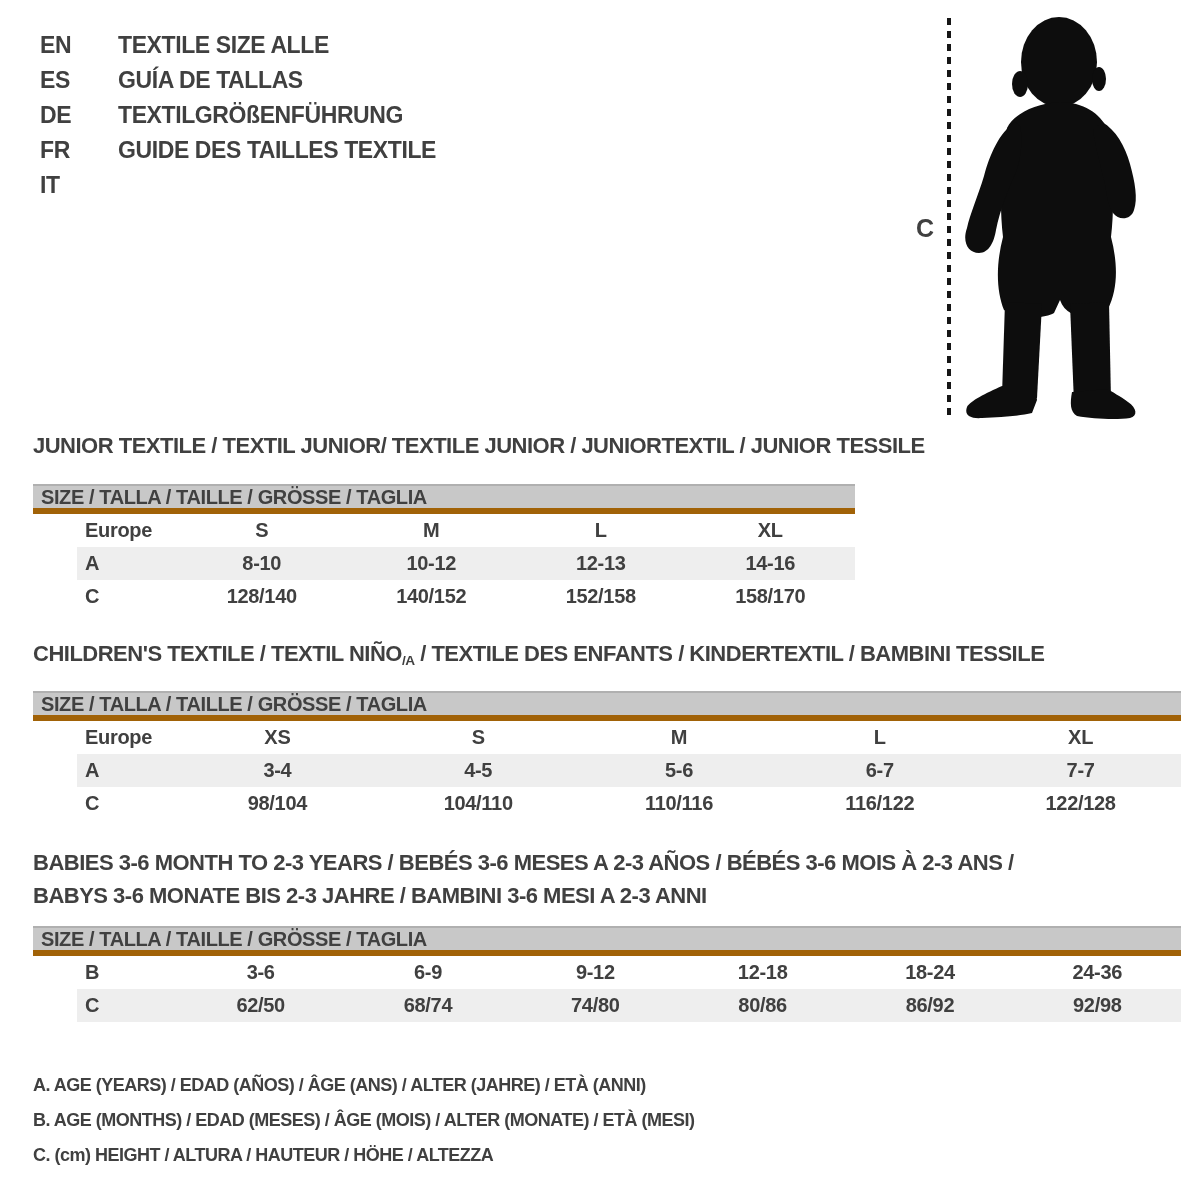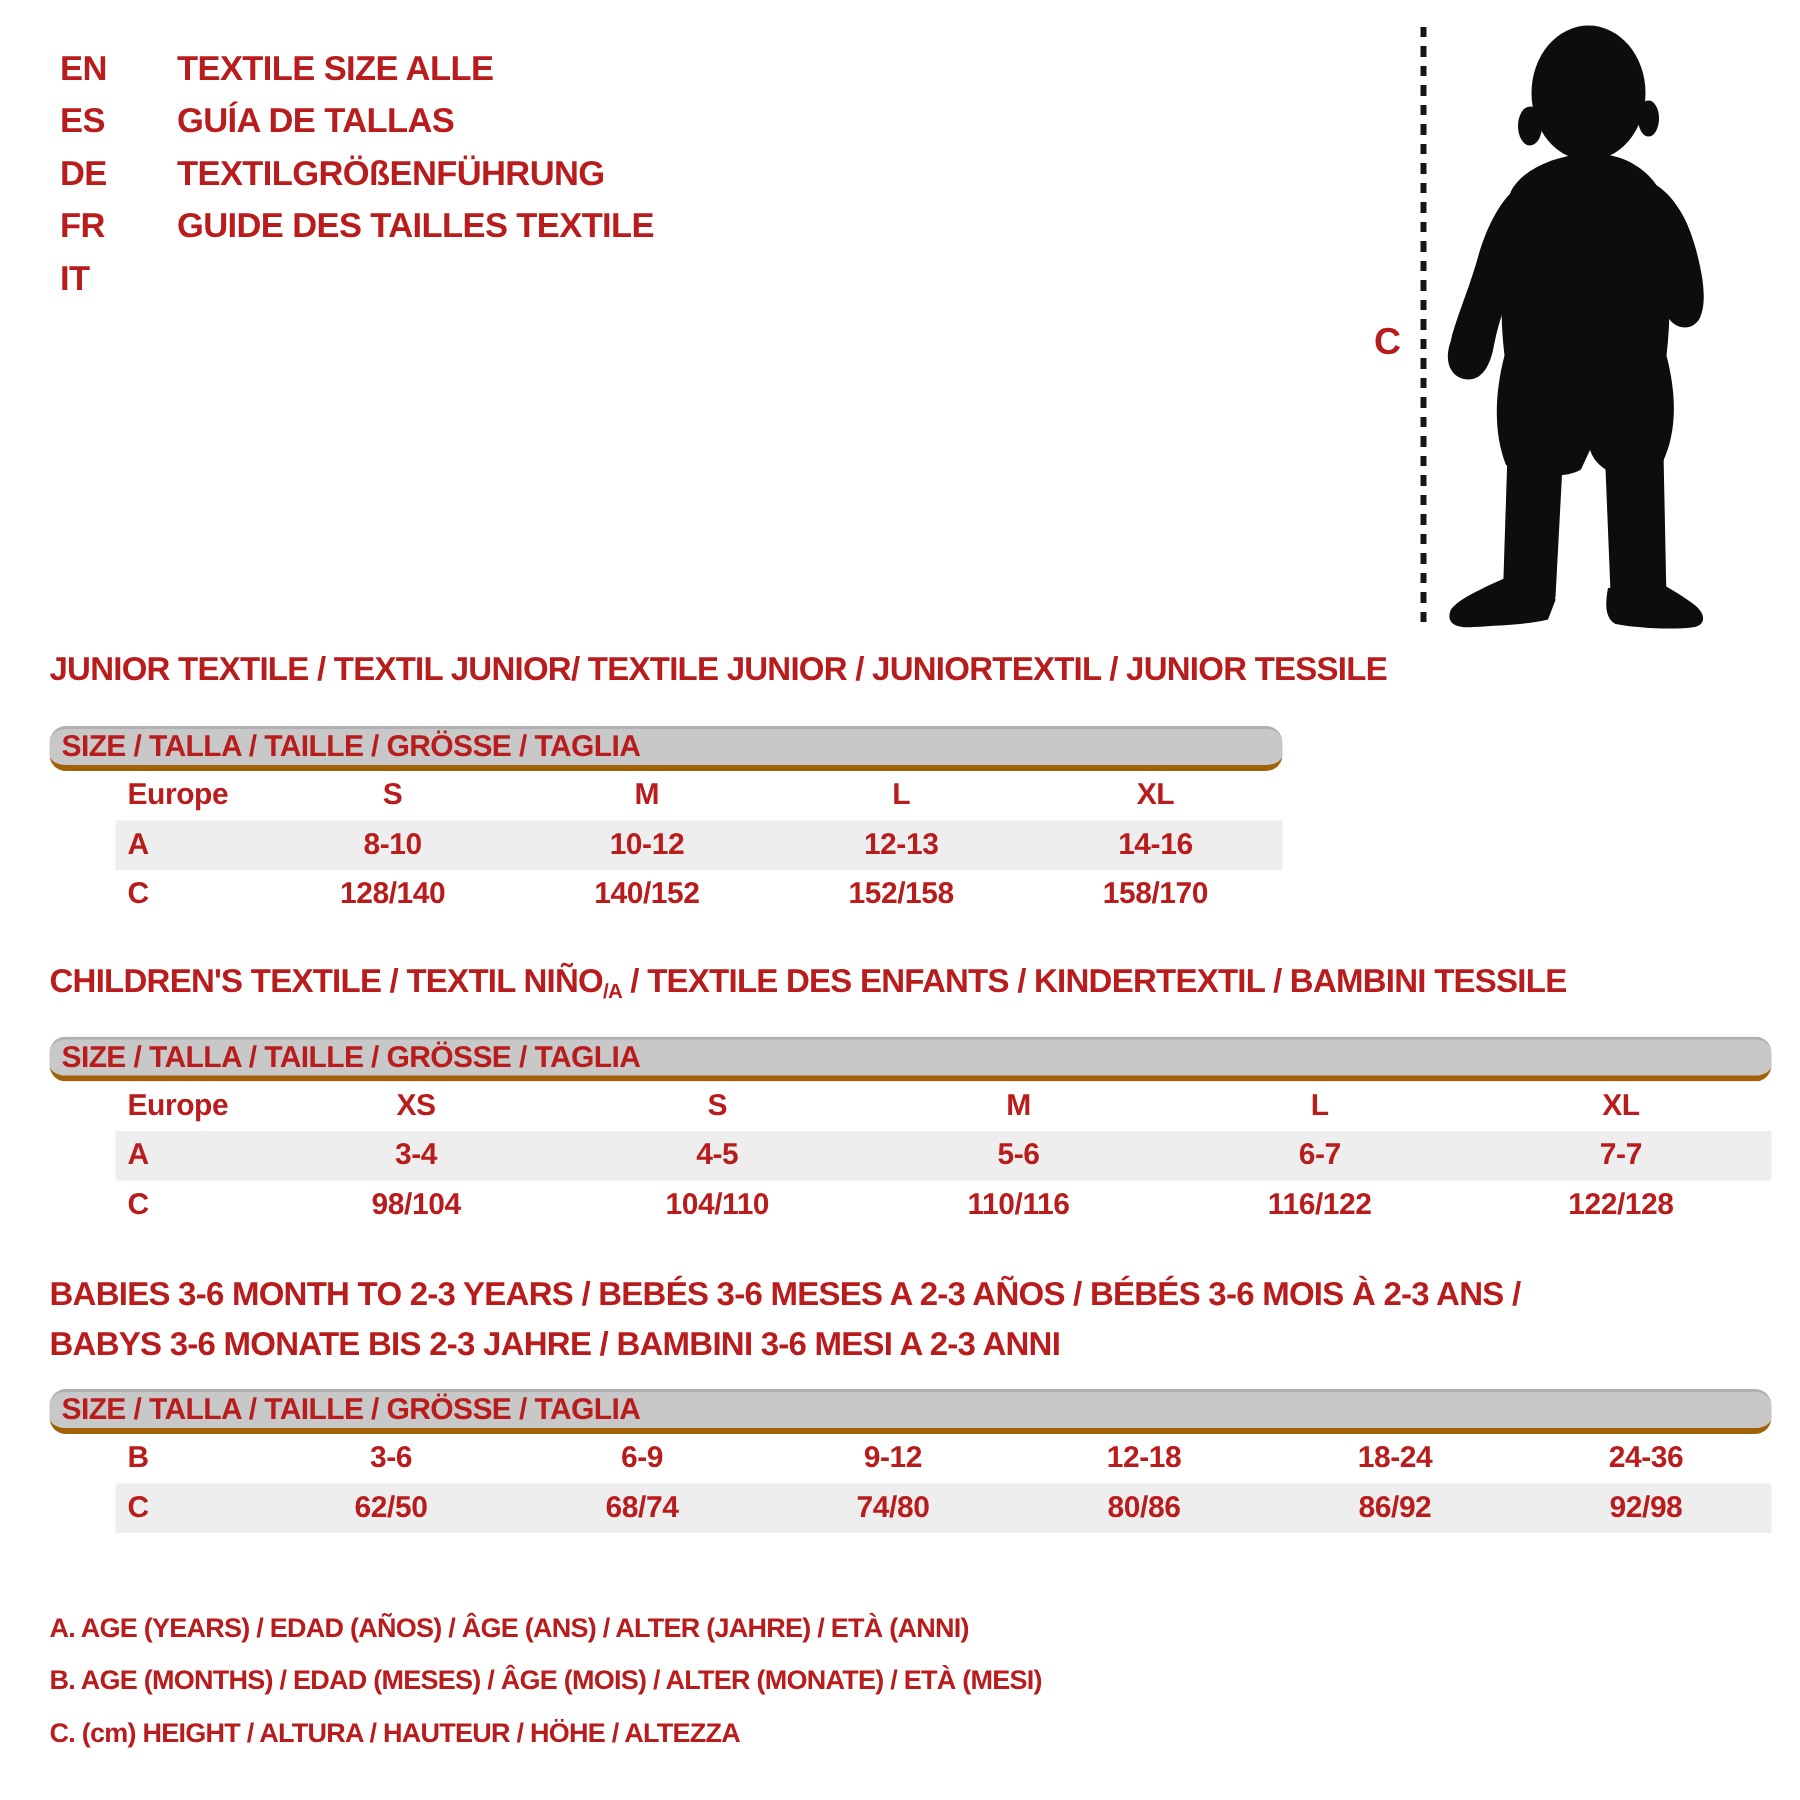--- a/index.html
+++ b/index.html
@@ -3,21 +3,21 @@
 <meta charset="utf-8">
 <style>
   html, body { margin: 0; padding: 0; background: #ffffff; }
   .page {
     position: relative;
     width: 1200px;
     height: 1200px;
     background: #ffffff;
     font-family: "Liberation Sans", sans-serif;
     font-weight: bold;
-    color: #b91c1c;
+    color: #404040;
     overflow: hidden;
   }
 
   
   .lang-header { position: absolute; top: 28px; left: 40px; }
   .lang-row { display: flex; height: 35px; align-items: center; font-size: 23px; letter-spacing: -0.4px; white-space: nowrap; }
   .lang-code { width: 78px; }
 
   
   .figure-svg { position: absolute; left: 958px; top: 12px; }
@@ -37,24 +37,24 @@
 
   
   .size-table { position: absolute; left: 33px; }
   .table-junior   { top: 484px; width: 822px; }
   .table-children { top: 691px; width: 1148px; }
   .table-babies   { top: 926px; width: 1148px; }
 
   .size-band {
     height: 30px; box-sizing: border-box;
     background: #c8c8c8;
-    border-top: 2px solid #b0b0b0; border-bottom: 4px solid #a16207;
+    border-top: 2px solid #b0b0b0; border-bottom: 6px solid #a16207;
     display: flex; align-items: center;
     padding-left: 8px;
-    font-size: 20px; letter-spacing: -0.4px; white-space: nowrap; border-radius: 11px;
+    font-size: 20px; letter-spacing: -0.4px; white-space: nowrap;
   }
   .trow { display: flex; height: 33px; align-items: center; font-size: 20px; letter-spacing: -0.3px; margin-left: 44px; }
   .trow.alt { background: #eeeeee; }
   .tlabel { width: 100px; padding-left: 8px; box-sizing: border-box; }
   .tcell { flex: 1; text-align: center; }
 
   
   .legend { position: absolute; left: 33px; top: 1068px; }
   .legend-line { height: 35px; display: flex; align-items: center; font-size: 18px; letter-spacing: -0.5px; white-space: nowrap; }
 </style>

